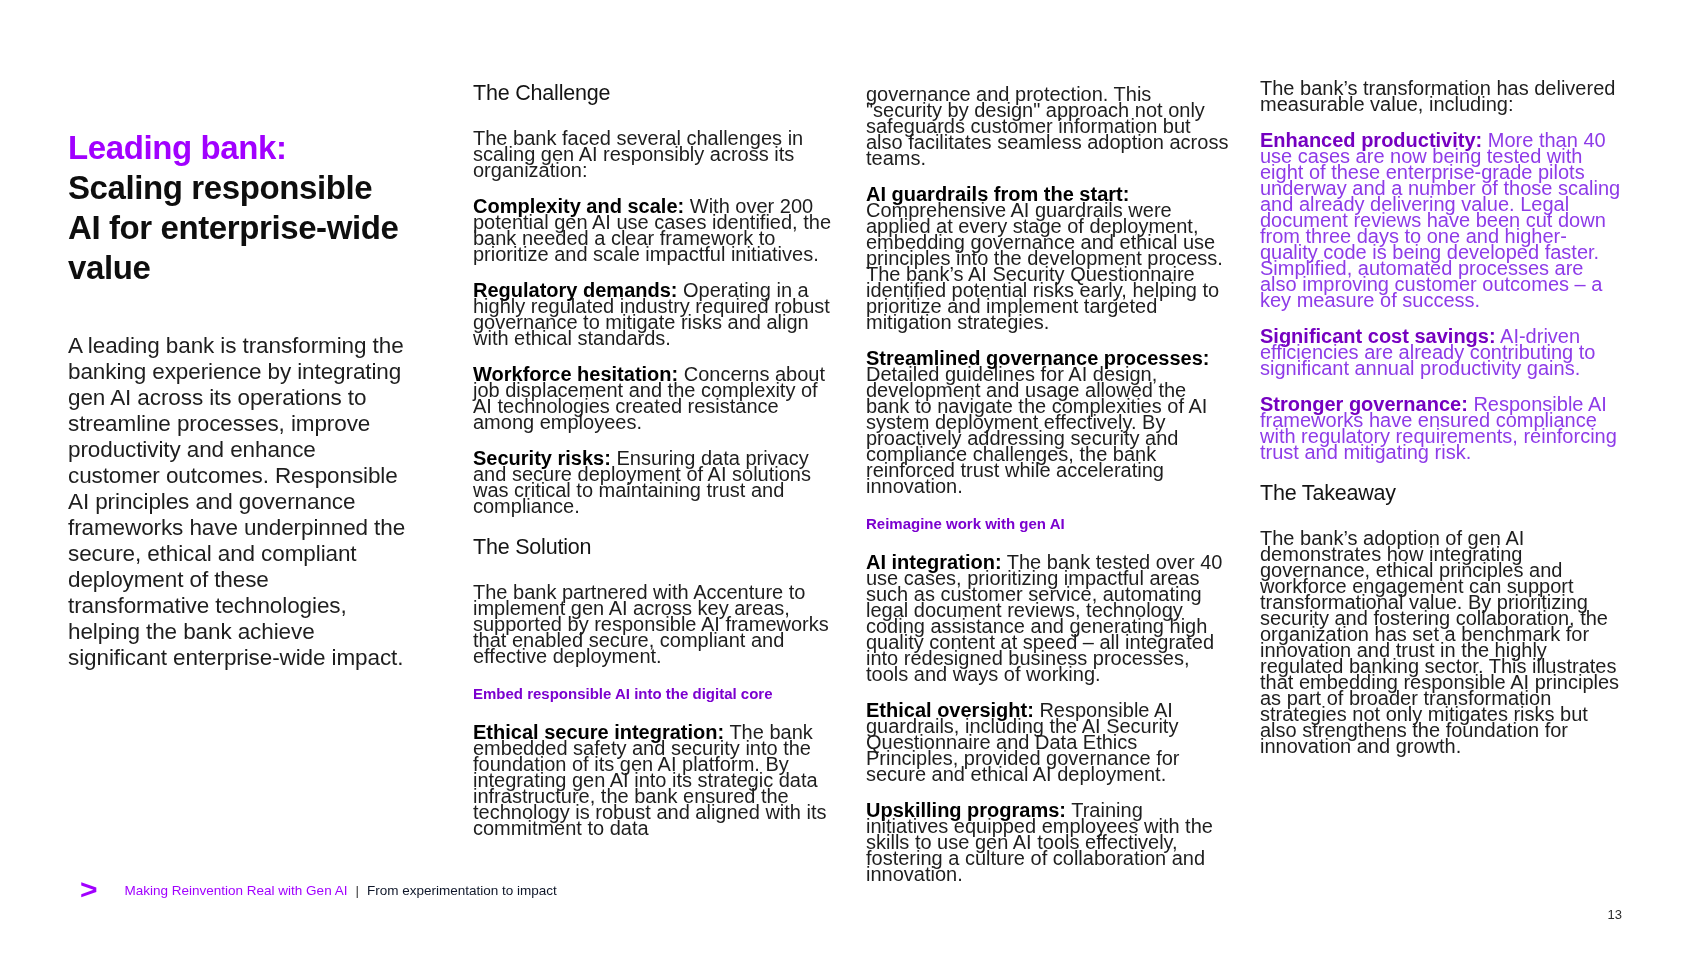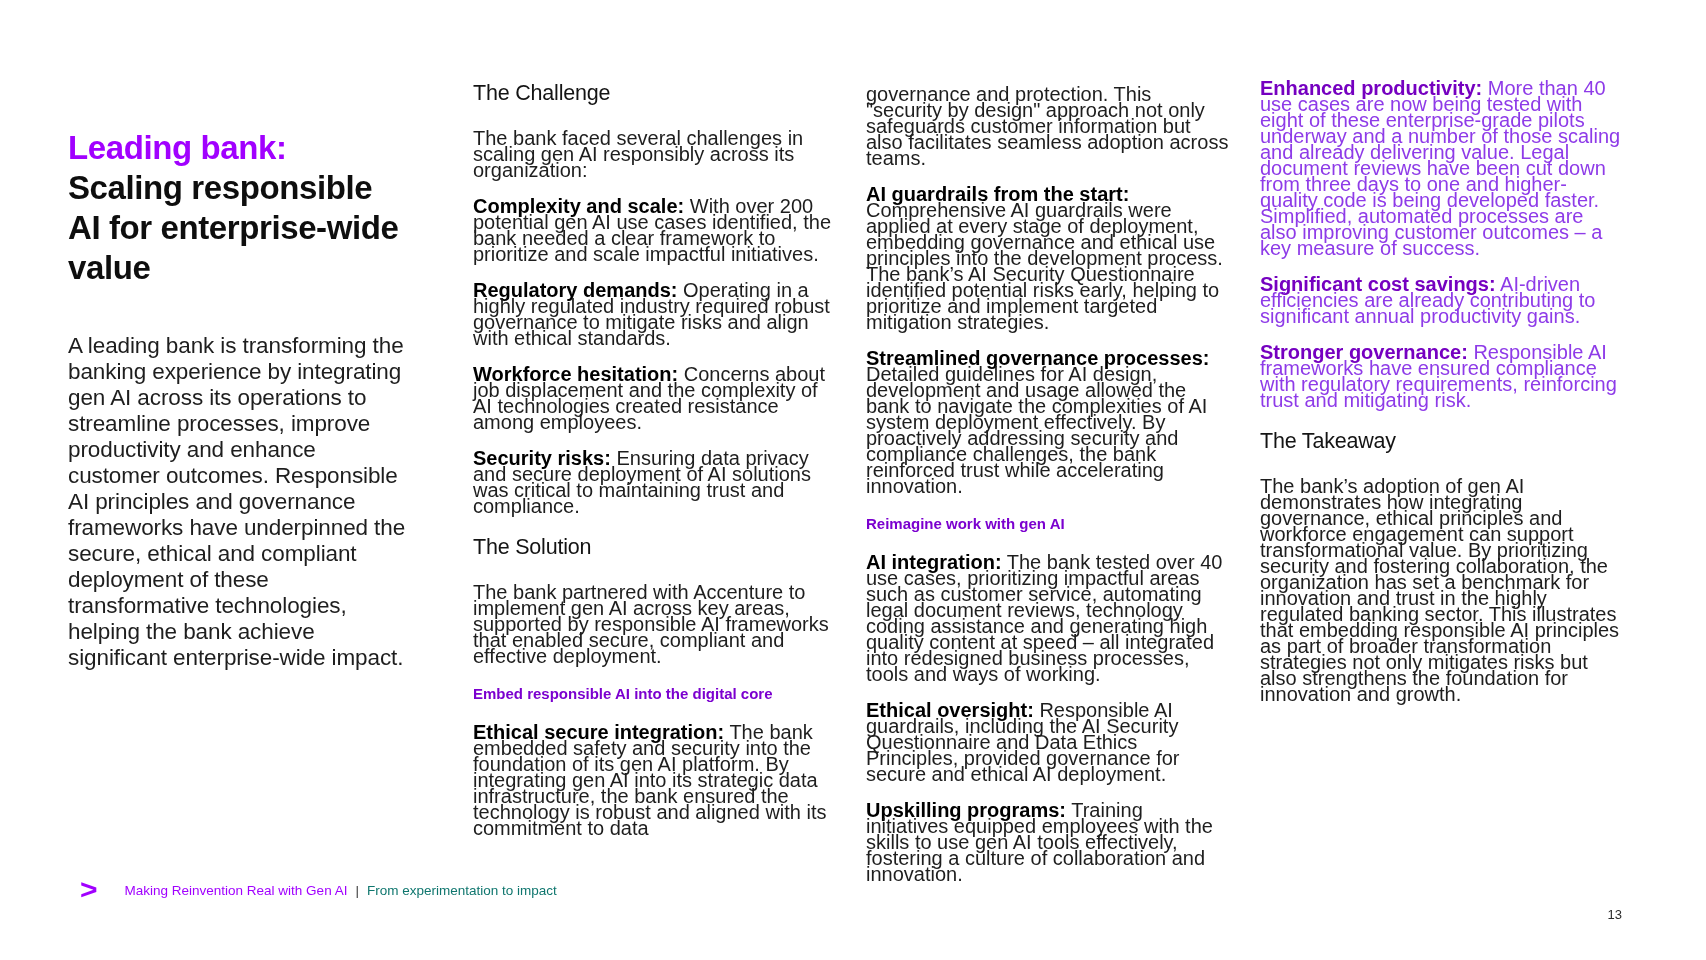--- a/index.html
+++ b/index.html
@@ -48,21 +48,21 @@
   .footer {
     position:absolute; left:80px; right:84px; top:870px; height:40px;
     display:flex; align-items:center;
   }
   .footer .logo {
     color:#a100ff; font-size:30px; font-weight:800; line-height:30px;
     letter-spacing:-1px; margin-right:28px; transform:scaleY(0.92);
   }
   .footer .ftitle { color:#a100ff; font-size:13.5px; }
   .footer .fsep   { color:#3a3a3a; font-size:13.5px; margin:0 8px; }
-  .footer .fsub   { color:#0f766e; font-size:13.5px; }
+  .footer .fsub   { color:#0f172a; font-size:13.5px; }
   .footer .pageno { margin-left:auto; color:#2a2a2a; font-size:13px;margin-top:48px; }
 </style>
 </head>
 <body>
 
 <div class="page">
 
   <section class="col col1">
     <h1><span class="hl">Leading bank:</span> <span>Scaling responsible AI for enterprise-wide value</span></h1>
     <p class="intro">A leading bank is transforming the banking experience by integrating gen AI across its operations to streamline processes, improve productivity and enhance customer outcomes. Responsible AI principles and governance frameworks have underpinned the secure, ethical and compliant deployment of these transformative technologies, helping the bank achieve significant enterprise-wide impact.</p>
@@ -85,20 +85,21 @@
     <p class="body">governance and protection. This "security by design" approach not only safeguards customer information but also facilitates seamless adoption across teams.</p>
     <p class="body"><strong>AI guardrails from the start:</strong> <span>Comprehensive AI guardrails were applied at every stage of deployment, embedding governance and ethical use principles into the development process. The bank’s AI Security Questionnaire identified potential risks early, helping to prioritize and implement targeted mitigation strategies.</span></p>
     <p class="body"><strong>Streamlined governance processes:</strong> <span>Detailed guidelines for AI design, development and usage allowed the bank to navigate the complexities of AI system deployment effectively. By proactively addressing security and compliance challenges, the bank reinforced trust while accelerating innovation.</span></p>
     <p class="subhead">Reimagine work with gen AI</p>
     <p class="body"><strong>AI integration:</strong> <span>The bank tested over 40 use cases, prioritizing impactful areas such as customer service, automating legal document reviews, technology coding assistance and generating high quality content at speed – all integrated into redesigned business processes, tools and ways of working.</span></p>
     <p class="body"><strong>Ethical oversight:</strong> <span>Responsible AI guardrails, including the AI Security Questionnaire and Data Ethics Principles, provided governance for secure and ethical AI deployment.</span></p>
     <p class="body"><strong>Upskilling programs:</strong> <span>Training initiatives equipped employees with the skills to use gen AI tools effectively, fostering a culture of collaboration and innovation.</span></p>
   </section>
 
   <section class="col col4">
+    <p class="body">The bank’s transformation has delivered measurable value, including:</p>
     <p class="body result"><strong>Enhanced productivity:</strong> <span>More than 40 use cases are now being tested with eight of these enterprise-grade pilots underway and a number of those scaling and already delivering value. Legal document reviews have been cut down from three days to one and higher-quality code is being developed faster. Simplified, automated processes are also improving customer outcomes – a key measure of success.</span></p>
     <p class="body result"><strong>Significant cost savings:</strong> <span>AI-driven efficiencies are already contributing to significant annual productivity gains.</span></p>
     <p class="body result"><strong>Stronger governance:</strong> <span>Responsible AI frameworks have ensured compliance with regulatory requirements, reinforcing trust and mitigating risk.</span></p>
     <h2 class="tight">The Takeaway</h2>
     <p class="body">The bank’s adoption of gen AI demonstrates how integrating governance, ethical principles and workforce engagement can support transformational value. By prioritizing security and fostering collaboration, the organization has set a benchmark for innovation and trust in the highly regulated banking sector. This illustrates that embedding responsible AI principles as part of broader transformation strategies not only mitigates risks but also strengthens the foundation for innovation and growth.</p>
   </section>
 
   <footer class="footer">
     <span class="logo">&gt;</span>
     <span class="ftitle">Making Reinvention Real with Gen AI</span>

